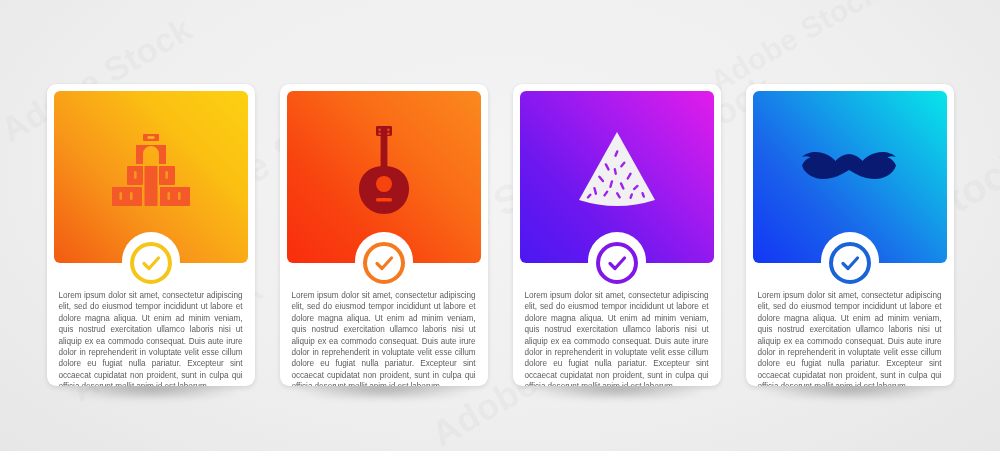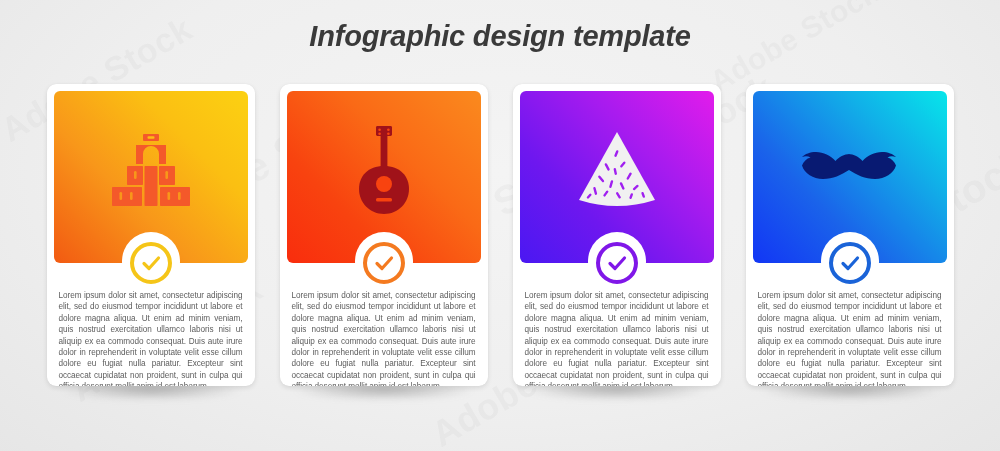--- a/index.html
+++ b/index.html
@@ -165,21 +165,20 @@
     <div class="wm" style="left:-10px;  top:60px;  font-size:34px;">Adobe Stock</div>
     <div class="wm" style="left:140px;  top:140px; font-size:40px;">Adobe Stock</div>
     <div class="wm" style="left:360px;  top:190px; font-size:40px;">Adobe Stock</div>
     <div class="wm" style="left:560px;  top:120px; font-size:36px;">Adobe Stock</div>
     <div class="wm" style="left:790px;  top:200px; font-size:40px;">Adobe Stock</div>
     <div class="wm" style="left:60px;   top:320px; font-size:34px;">Adobe Stock</div>
     <div class="wm" style="left:420px;  top:360px; font-size:36px;">Adobe Stock</div>
     <div class="wm" style="left:700px;  top:20px;  font-size:30px;">Adobe Stock</div>
   </div>
 
-  <div class="title">Infographic design template</div>
 
   <div class="cards">
 
     <div class="card-wrap">
       <div class="card-shadow"></div>
       <div class="card">
         <div class="panel" style="background:linear-gradient(45deg,#f25a12 0%,#f8971a 38%,#fbbf12 70%,#fcd112 100%);">
           <div class="icon-box">
             <svg width="86" height="72" viewBox="0 0 86 72" aria-hidden="true">
               <g fill="#f4592a">

